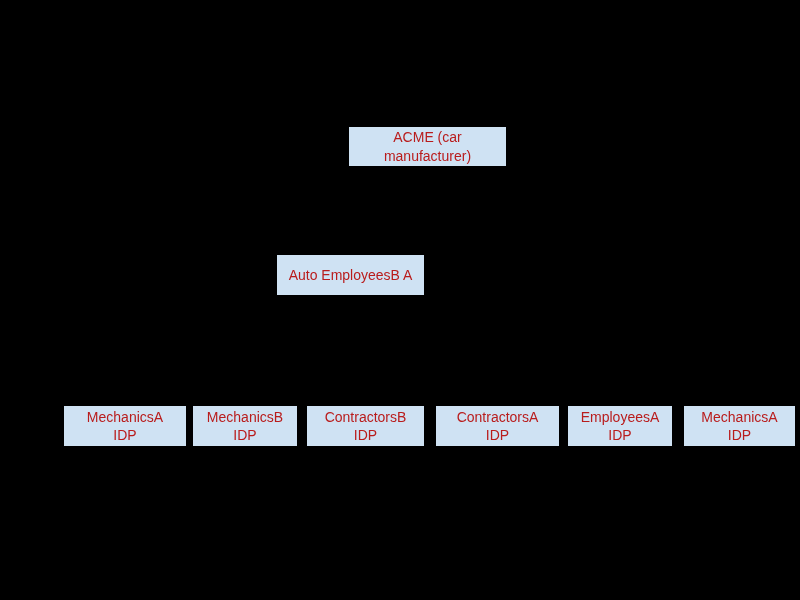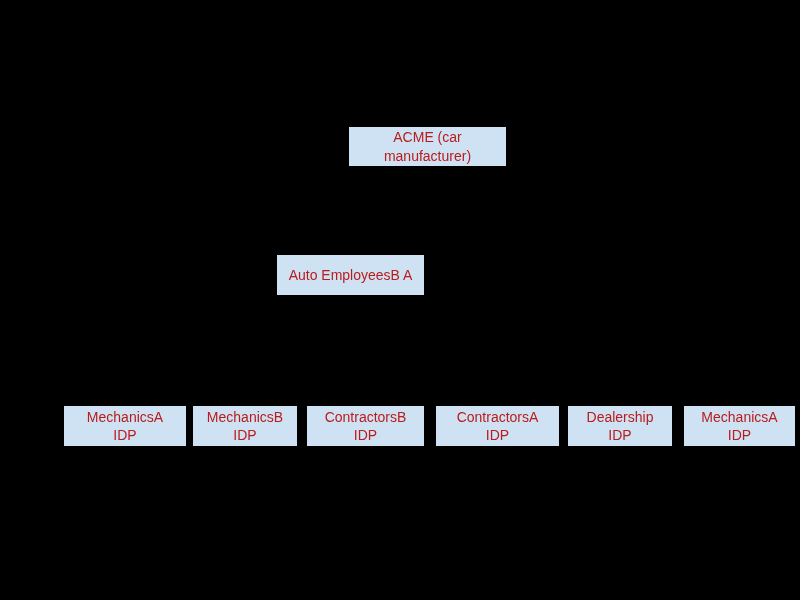--- a/index.html
+++ b/index.html
@@ -63,21 +63,21 @@
     <span class="node-label">ContractorsB
 IDP</span>
   </div>
 
   <div class="node" style="left:435px; top:405px; width:125px; height:42px;">
     <span class="node-label">ContractorsA
 IDP</span>
   </div>
 
   <div class="node" style="left:567px; top:405px; width:106px; height:42px;">
-    <span class="node-label">Dealership
+    <span class="node-label">EmployeesA
 IDP</span>
   </div>
 
   <div class="node" style="left:683px; top:405px; width:113px; height:42px;">
     <span class="node-label">MechanicsA
 IDP</span>
   </div>
 
 </div>
 

